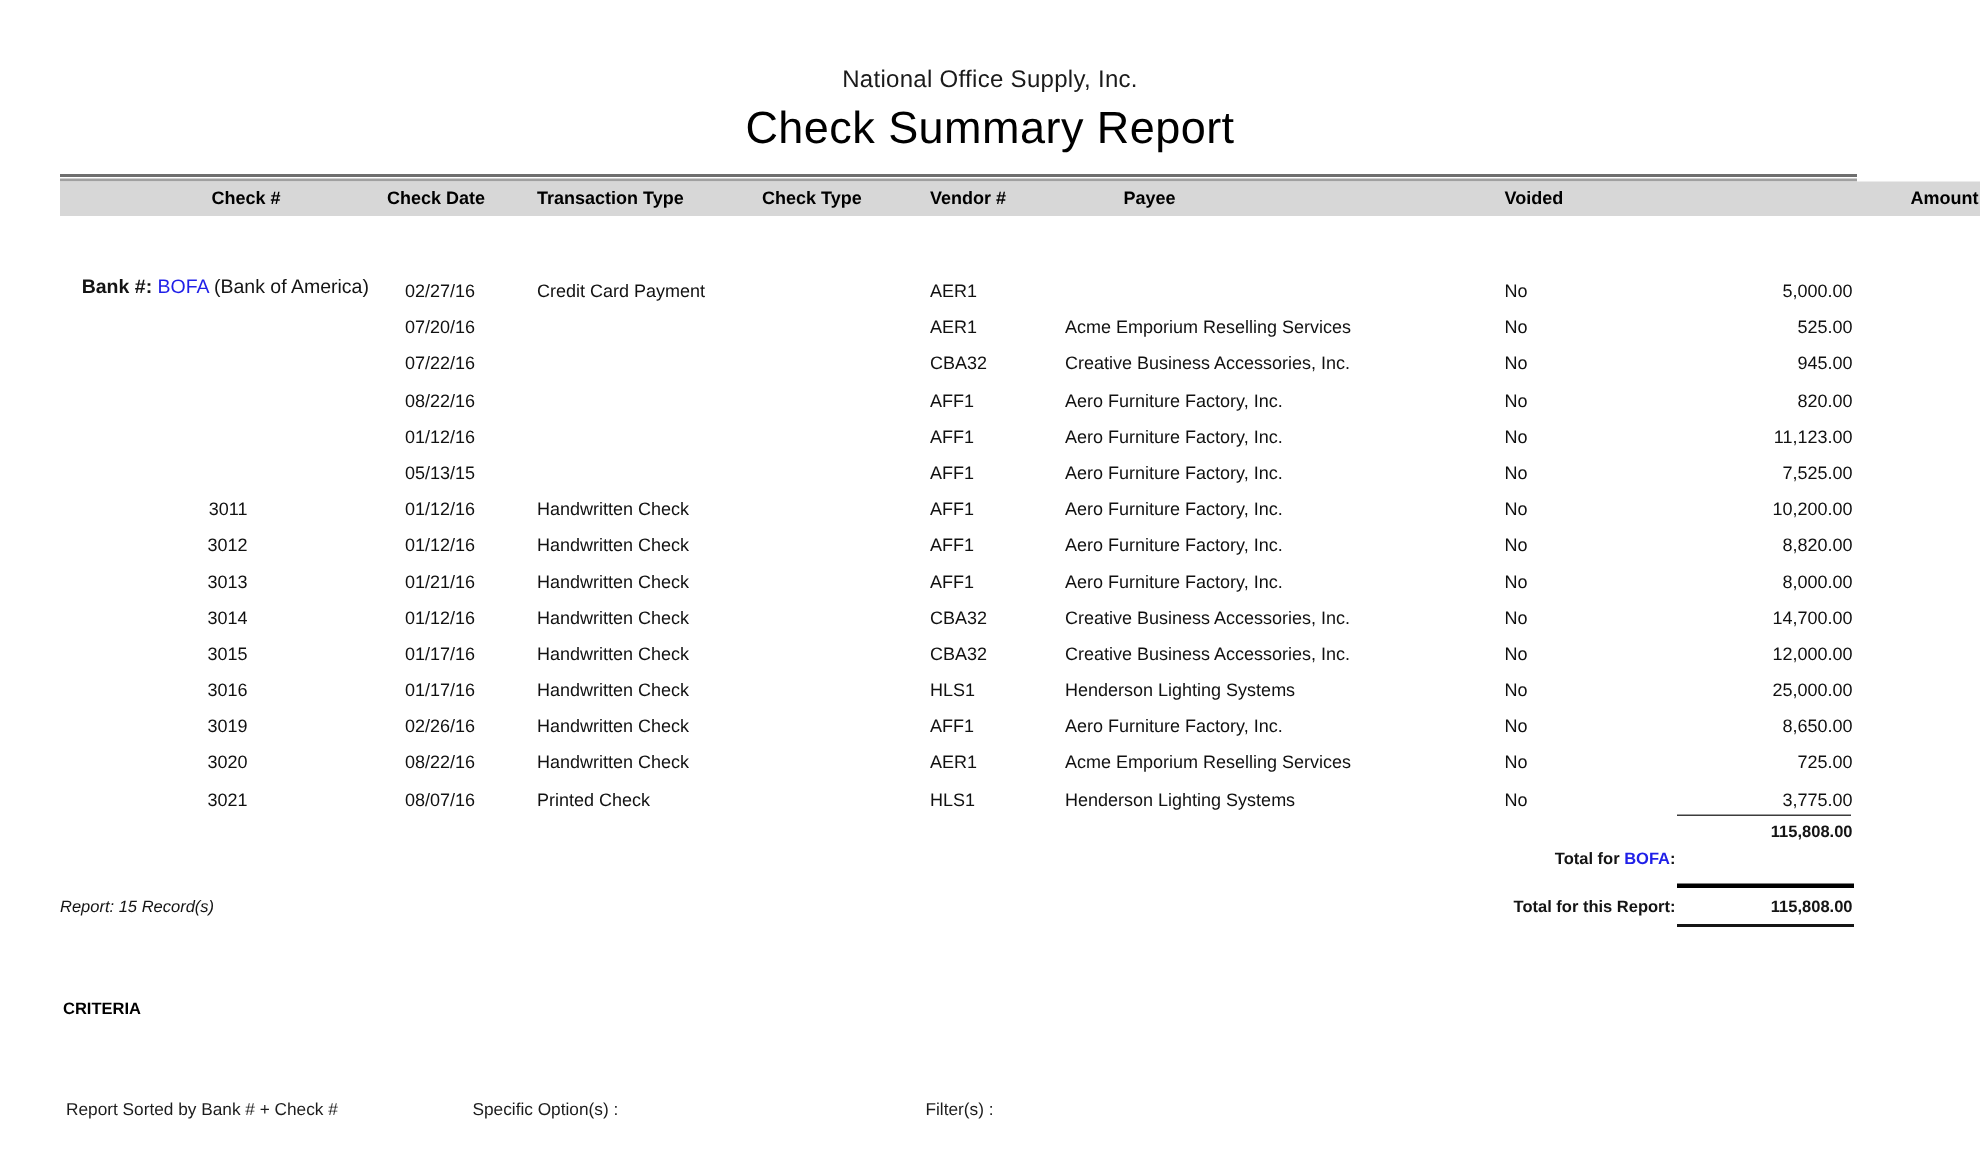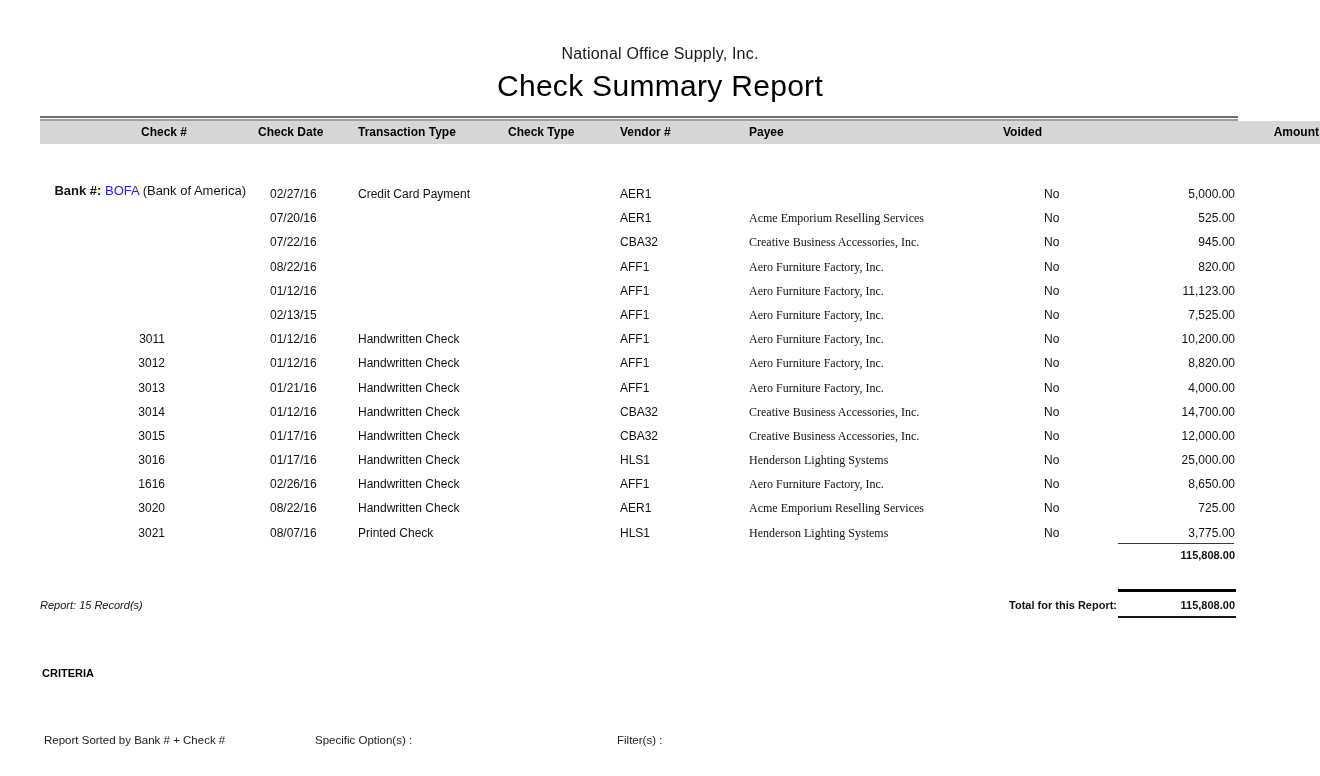--- a/index.html
+++ b/index.html
@@ -59,22 +59,22 @@
   .row{ position:relative; height:24.2px; }
   .cell{
     position:absolute; top:0; line-height:24.2px; font-size:12px;
     white-space:pre; color:#111;
   }
   .c-checknum{ left:0; width:125px; text-align:right; }
   .c-date{ left:218px;margin-left:12px; }
   .c-trans{ left:318px; }
   .c-ctype{ left:468px; }
   .c-vendor{ left:580px; }
-  .c-payee{ left:709px;font-family:Liberation Serif, serif; }
-  .c-voided{ left:963px;margin-left:41px; }
+  .c-payee{ left:670px; }
+  .c-voided{ left:963px; }
   .c-amount{ right:3px; }
 
   .abs{ position:absolute; white-space:pre; }
   .rule-bofa{ left:1118px; top:543px; width:116px; height:1px; background:#3c3c3c; }
   .totals-line{ font-size:11px; line-height:18px; }
   .bofa-records{ left:40px; top:546px; font-style:italic; }
   .bofa-total-label{ right:203px; top:546px; font-weight:bold; }
   .bofa-total-amount{ right:85px; top:546px; font-weight:bold; }
   .rule-report-top{ left:1118px; top:589px; width:118px; height:3px; background:#000; }
   .report-records{ left:40px; top:596px; font-style:italic; }
@@ -166,21 +166,21 @@
       <span class="cell c-date">01/12/16</span>
       <span class="cell c-trans link"></span>
       <span class="cell c-ctype"></span>
       <span class="cell c-vendor link">AFF1</span>
       <span class="cell c-payee">Aero Furniture Factory, Inc.</span>
       <span class="cell c-voided">No</span>
       <span class="cell c-amount">11,123.00</span>
     </div>
       <div class="row">
       <span class="cell c-checknum"></span>
-      <span class="cell c-date">02/13/15</span>
+      <span class="cell c-date">05/13/15</span>
       <span class="cell c-trans link"></span>
       <span class="cell c-ctype"></span>
       <span class="cell c-vendor link">AFF1</span>
       <span class="cell c-payee">Aero Furniture Factory, Inc.</span>
       <span class="cell c-voided">No</span>
       <span class="cell c-amount">7,525.00</span>
     </div>
       <div class="row">
       <span class="cell c-checknum">3011</span>
       <span class="cell c-date">01/12/16</span>
@@ -202,21 +202,21 @@
       <span class="cell c-amount">8,820.00</span>
     </div>
       <div class="row">
       <span class="cell c-checknum">3013</span>
       <span class="cell c-date">01/21/16</span>
       <span class="cell c-trans link">Handwritten Check</span>
       <span class="cell c-ctype"></span>
       <span class="cell c-vendor link">AFF1</span>
       <span class="cell c-payee">Aero Furniture Factory, Inc.</span>
       <span class="cell c-voided">No</span>
-      <span class="cell c-amount">4,000.00</span>
+      <span class="cell c-amount">8,000.00</span>
     </div>
       <div class="row">
       <span class="cell c-checknum">3014</span>
       <span class="cell c-date">01/12/16</span>
       <span class="cell c-trans link">Handwritten Check</span>
       <span class="cell c-ctype"></span>
       <span class="cell c-vendor link">CBA32</span>
       <span class="cell c-payee">Creative Business Accessories, Inc.</span>
       <span class="cell c-voided">No</span>
       <span class="cell c-amount">14,700.00</span>
@@ -235,21 +235,21 @@
       <span class="cell c-checknum">3016</span>
       <span class="cell c-date">01/17/16</span>
       <span class="cell c-trans link">Handwritten Check</span>
       <span class="cell c-ctype"></span>
       <span class="cell c-vendor link">HLS1</span>
       <span class="cell c-payee">Henderson Lighting Systems</span>
       <span class="cell c-voided">No</span>
       <span class="cell c-amount">25,000.00</span>
     </div>
       <div class="row">
-      <span class="cell c-checknum">1616</span>
+      <span class="cell c-checknum">3019</span>
       <span class="cell c-date">02/26/16</span>
       <span class="cell c-trans link">Handwritten Check</span>
       <span class="cell c-ctype"></span>
       <span class="cell c-vendor link">AFF1</span>
       <span class="cell c-payee">Aero Furniture Factory, Inc.</span>
       <span class="cell c-voided">No</span>
       <span class="cell c-amount">8,650.00</span>
     </div>
       <div class="row">
       <span class="cell c-checknum">3020</span>
@@ -267,20 +267,23 @@
       <span class="cell c-trans link">Printed Check</span>
       <span class="cell c-ctype"></span>
       <span class="cell c-vendor link">HLS1</span>
       <span class="cell c-payee">Henderson Lighting Systems</span>
       <span class="cell c-voided">No</span>
       <span class="cell c-amount">3,775.00</span>
     </div>
     </div>
 
   <div class="abs rule-bofa"></div>
+  <div class="abs totals-line bofa-total-label">
+    <span>Total for </span><span class="link">BOFA</span><span>:</span>
+  </div>
   <div class="abs totals-line bofa-total-amount">115,808.00</div>
 
   <div class="abs rule-report-top"></div>
   <div class="abs totals-line report-records">Report: 15 Record(s)</div>
   <div class="abs totals-line report-total-label">Total for this Report:</div>
   <div class="abs totals-line report-total-amount">115,808.00</div>
   <div class="abs rule-report-bottom"></div>
 
   <div class="abs criteria-heading">CRITERIA</div>
   <div class="abs criteria-col col-sort">

